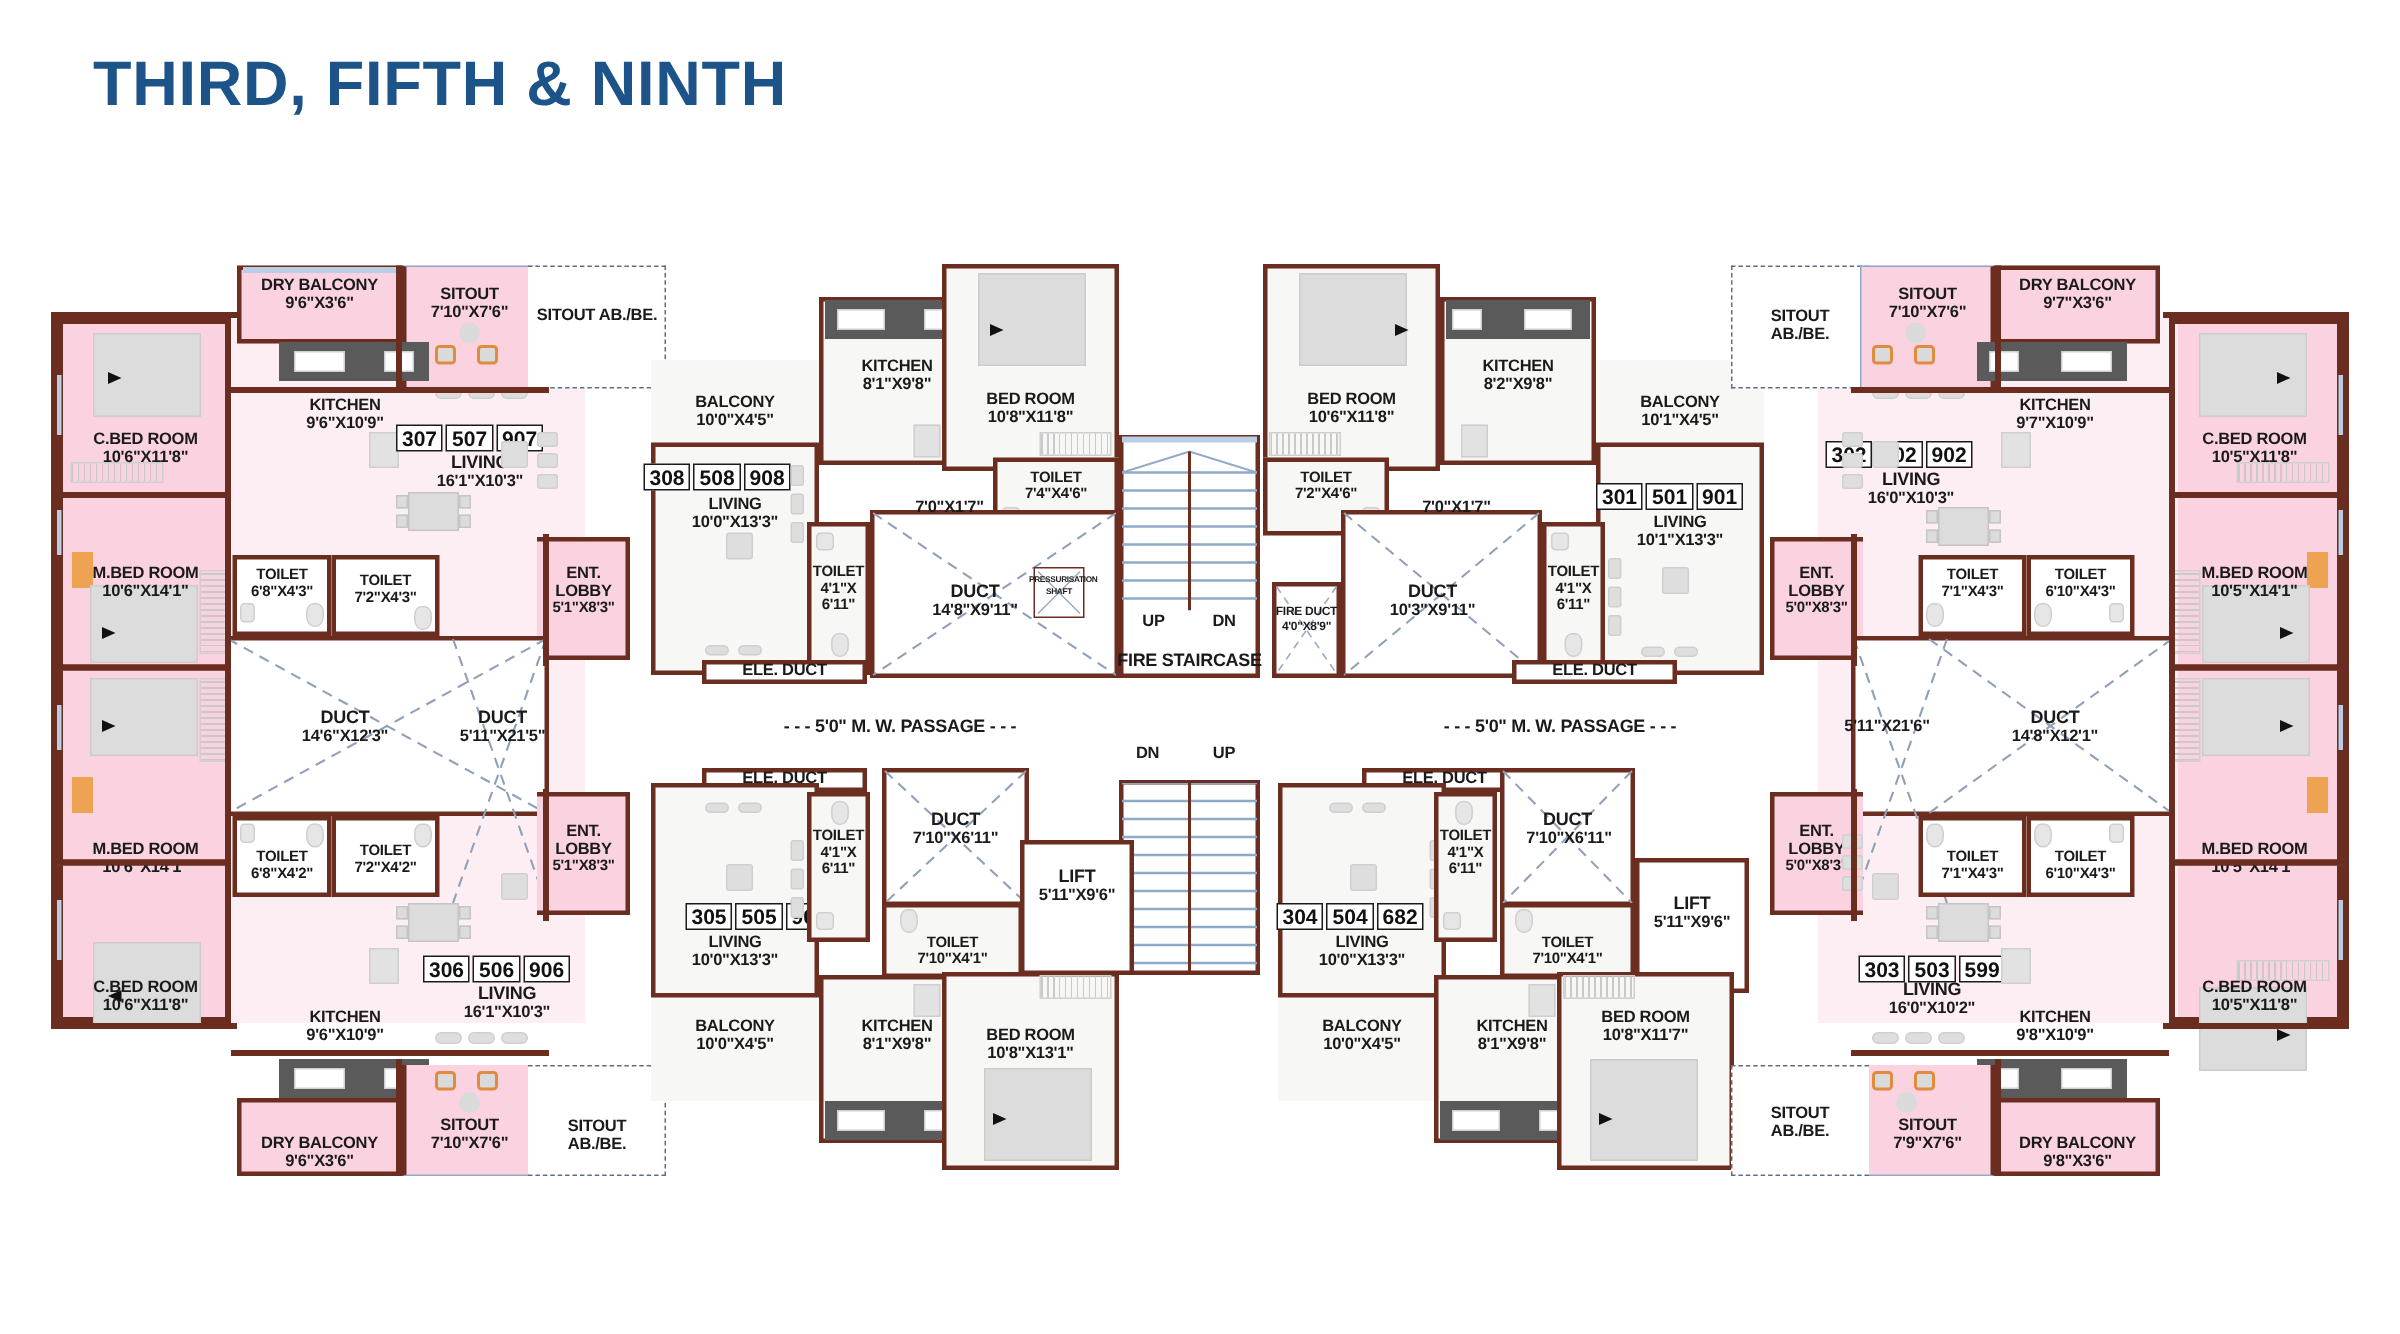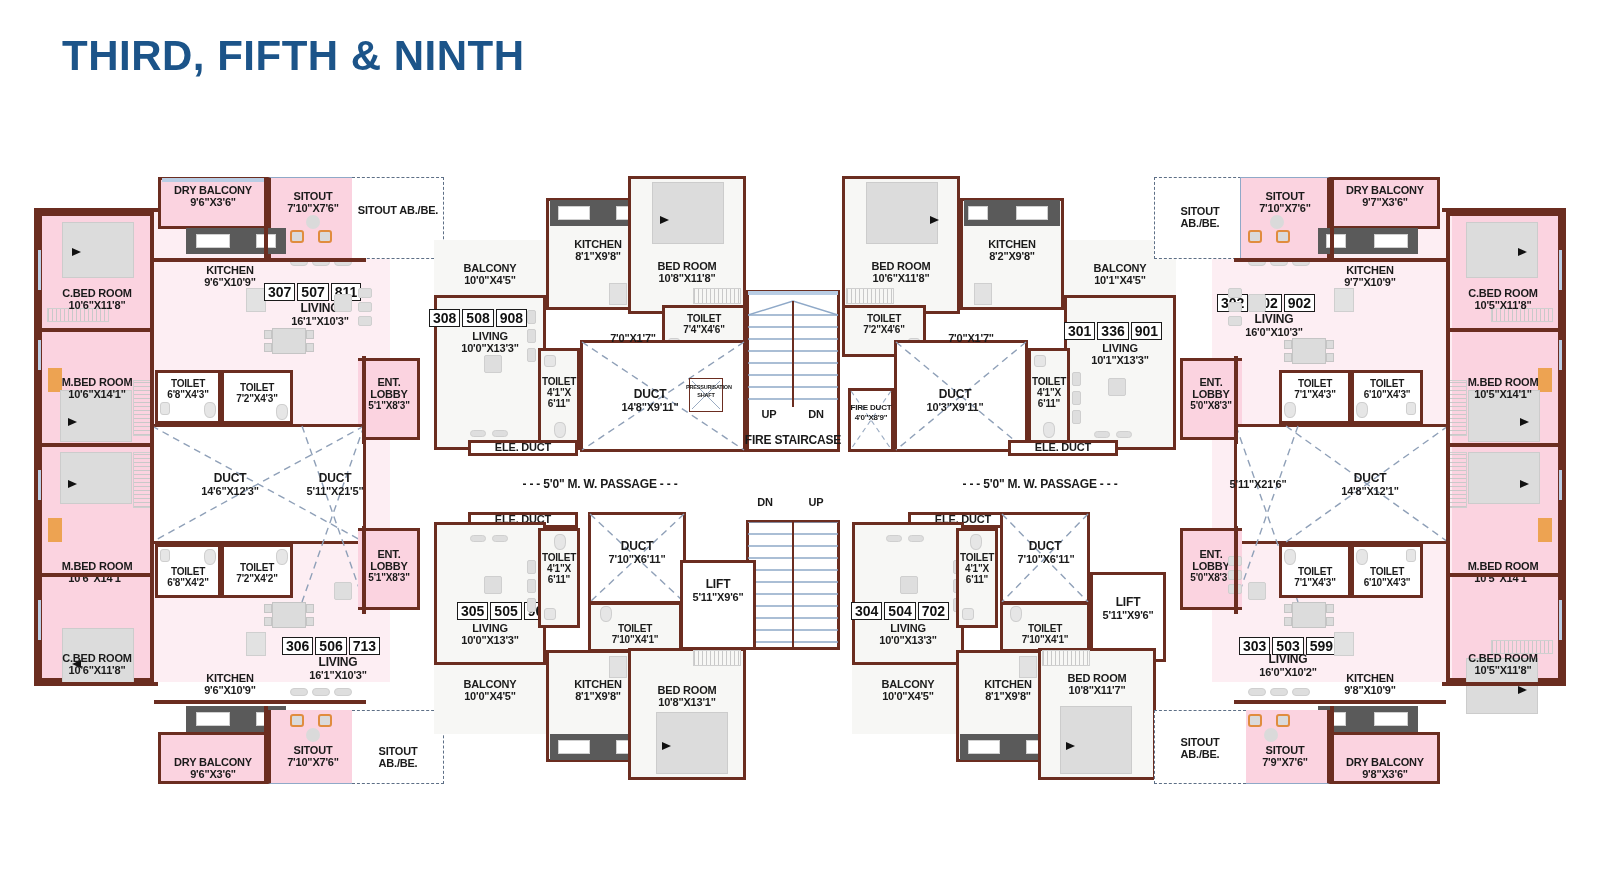--- a/index.html
+++ b/index.html
@@ -129,21 +129,21 @@
   <div class="b wbasin" style="left:160px;top:402px;width:10px;height:13px;"></div>
 
   <div class="b white" style="left:221px;top:370px;width:72px;height:54px;border:3px solid #6b2d20;"></div>
   <div class="lbl t10" style="left:221px;top:382px;width:72px;">TOILET</div>
   <div class="lbl t10" style="left:221px;top:393px;width:72px;">7'2"X4'3"</div>
   <div class="b wc" style="left:276px;top:404px;width:12px;height:16px;"></div>
 
   <div class="units" style="left:264px;top:283px;">
     <span>307</span>
     <span>507</span>
-    <span>811</span>
+    <span>907</span>
   </div>
   <div class="lbl t12" style="left:268px;top:302px;width:104px;">LIVING</div>
   <div class="lbl t11" style="left:268px;top:315px;width:104px;">16'1"X10'3"</div>
   <div class="b tbl" style="left:272px;top:328px;width:34px;height:26px;"></div>
   <div class="b chair" style="left:264px;top:330px;width:8px;height:9px;"></div>
   <div class="b chair" style="left:264px;top:343px;width:8px;height:9px;"></div>
   <div class="b chair" style="left:306px;top:330px;width:8px;height:9px;"></div>
   <div class="b chair" style="left:306px;top:343px;width:8px;height:9px;"></div>
   <div class="b sofa" style="left:358px;top:288px;width:14px;height:10px;"></div>
   <div class="b sofa" style="left:358px;top:302px;width:14px;height:10px;"></div>
@@ -199,21 +199,21 @@
   <div class="b windv" style="left:36px;top:600px;width:5px;height:40px;"></div>
 
   <div class="b tbl" style="left:272px;top:602px;width:34px;height:26px;"></div>
   <div class="b chair" style="left:264px;top:604px;width:8px;height:9px;"></div>
   <div class="b chair" style="left:264px;top:617px;width:8px;height:9px;"></div>
   <div class="b chair" style="left:306px;top:604px;width:8px;height:9px;"></div>
   <div class="b chair" style="left:306px;top:617px;width:8px;height:9px;"></div>
   <div class="units" style="left:282px;top:637px;">
     <span>306</span>
     <span>506</span>
-    <span>713</span>
+    <span>906</span>
   </div>
   <div class="lbl t12" style="left:286px;top:656px;width:104px;">LIVING</div>
   <div class="lbl t11" style="left:286px;top:669px;width:104px;">16'1"X10'3"</div>
   <div class="b sofa" style="left:358px;top:556px;width:14px;height:10px;"></div>
   <div class="b sofa" style="left:358px;top:570px;width:14px;height:10px;"></div>
   <div class="b sofa" style="left:358px;top:584px;width:14px;height:10px;"></div>
   <div class="b sofa" style="left:334px;top:582px;width:18px;height:18px;"></div>
   <div class="b sofa" style="left:290px;top:688px;width:18px;height:8px;border-radius:6px;"></div>
   <div class="b sofa" style="left:312px;top:688px;width:18px;height:8px;border-radius:6px;"></div>
   <div class="b sofa" style="left:334px;top:688px;width:18px;height:8px;border-radius:6px;"></div>
@@ -340,21 +340,21 @@
   <div class="lbl t11" style="left:960px;top:238px;width:104px;">KITCHEN</div>
   <div class="lbl t11" style="left:960px;top:250px;width:104px;">8'2"X9'8"</div>
   <div class="b ward" style="left:974px;top:283px;width:18px;height:22px;"></div>
 
   <div class="b offw" style="left:1064px;top:240px;width:112px;height:210px;border:3px solid #6b2d20;"></div>
   <div class="b offw" style="left:1064px;top:240px;width:112px;height:58px;border-bottom:3px solid #6b2d20;"></div>
   <div class="lbl t11" style="left:1064px;top:262px;width:112px;">BALCONY</div>
   <div class="lbl t11" style="left:1064px;top:274px;width:112px;">10'1"X4'5"</div>
   <div class="units" style="left:1064px;top:322px;">
     <span>301</span>
-    <span>336</span>
+    <span>501</span>
     <span>901</span>
   </div>
   <div class="lbl t11" style="left:1064px;top:342px;width:112px;">LIVING</div>
   <div class="lbl t11" style="left:1064px;top:354px;width:112px;">10'1"X13'3"</div>
   <div class="b sofa" style="left:1072px;top:372px;width:9px;height:14px;"></div>
   <div class="b sofa" style="left:1072px;top:391px;width:9px;height:14px;"></div>
   <div class="b sofa" style="left:1072px;top:410px;width:9px;height:14px;"></div>
   <div class="b sofa" style="left:1108px;top:378px;width:18px;height:18px;"></div>
   <div class="b sofa" style="left:1094px;top:431px;width:16px;height:7px;border-radius:6px;"></div>
   <div class="b sofa" style="left:1116px;top:431px;width:16px;height:7px;border-radius:6px;"></div>
@@ -455,21 +455,21 @@
   <div class="b white" style="left:908px;top:512px;width:110px;height:16px;border:3px solid #6b2d20;"></div>
   <div class="lbl t11" style="left:908px;top:513px;width:110px;">ELE. DUCT</div>
 
   <div class="b offw" style="left:852px;top:522px;width:112px;height:212px;border:3px solid #6b2d20;"></div>
   <div class="b offw" style="left:852px;top:662px;width:112px;height:72px;border-top:3px solid #6b2d20;"></div>
   <div class="lbl t11" style="left:852px;top:678px;width:112px;">BALCONY</div>
   <div class="lbl t11" style="left:852px;top:690px;width:112px;">10'0"X4'5"</div>
   <div class="units" style="left:851px;top:602px;">
     <span>304</span>
     <span>504</span>
-    <span>702</span>
+    <span>682</span>
   </div>
   <div class="lbl t11" style="left:852px;top:622px;width:112px;">LIVING</div>
   <div class="lbl t11" style="left:852px;top:634px;width:112px;">10'0"X13'3"</div>
   <div class="b sofa" style="left:953px;top:560px;width:9px;height:14px;"></div>
   <div class="b sofa" style="left:953px;top:579px;width:9px;height:14px;"></div>
   <div class="b sofa" style="left:953px;top:598px;width:9px;height:14px;"></div>
   <div class="b sofa" style="left:900px;top:576px;width:18px;height:18px;"></div>
   <div class="b sofa" style="left:886px;top:535px;width:16px;height:7px;border-radius:6px;"></div>
   <div class="b sofa" style="left:908px;top:535px;width:16px;height:7px;border-radius:6px;"></div>
 

